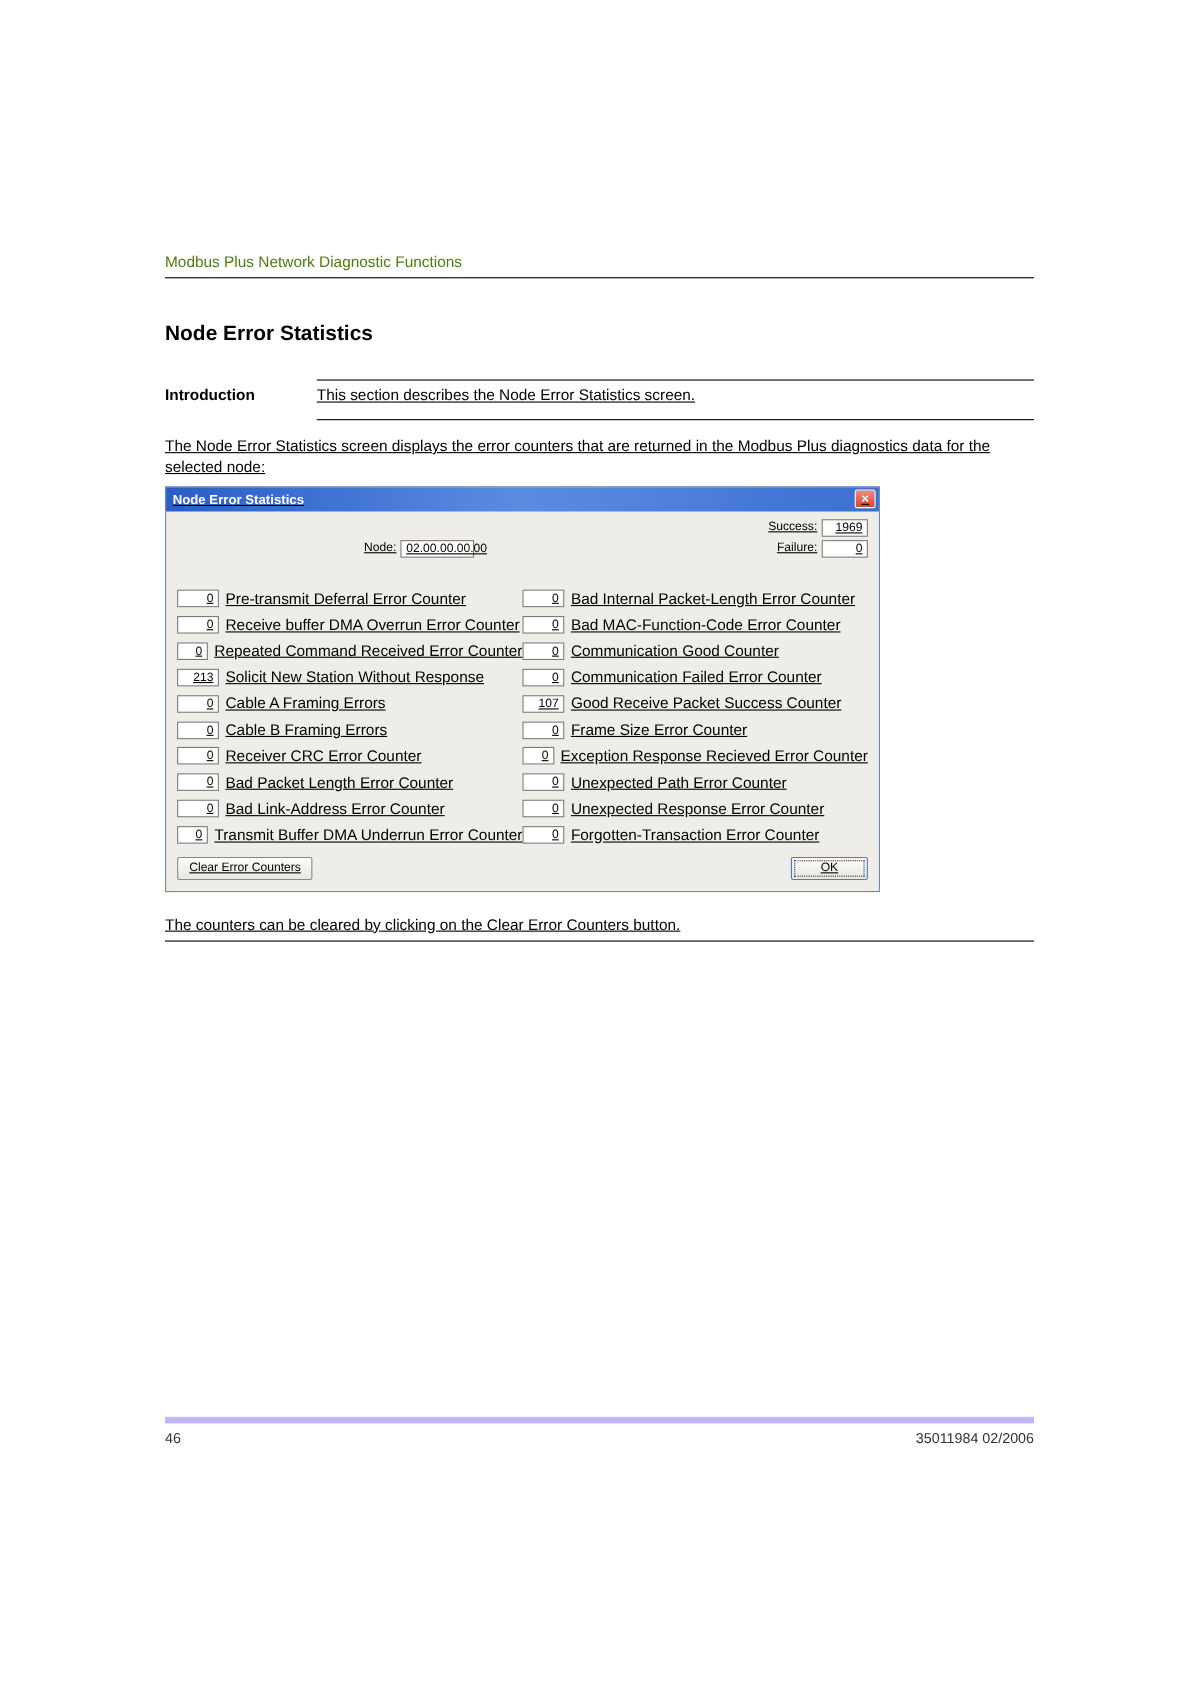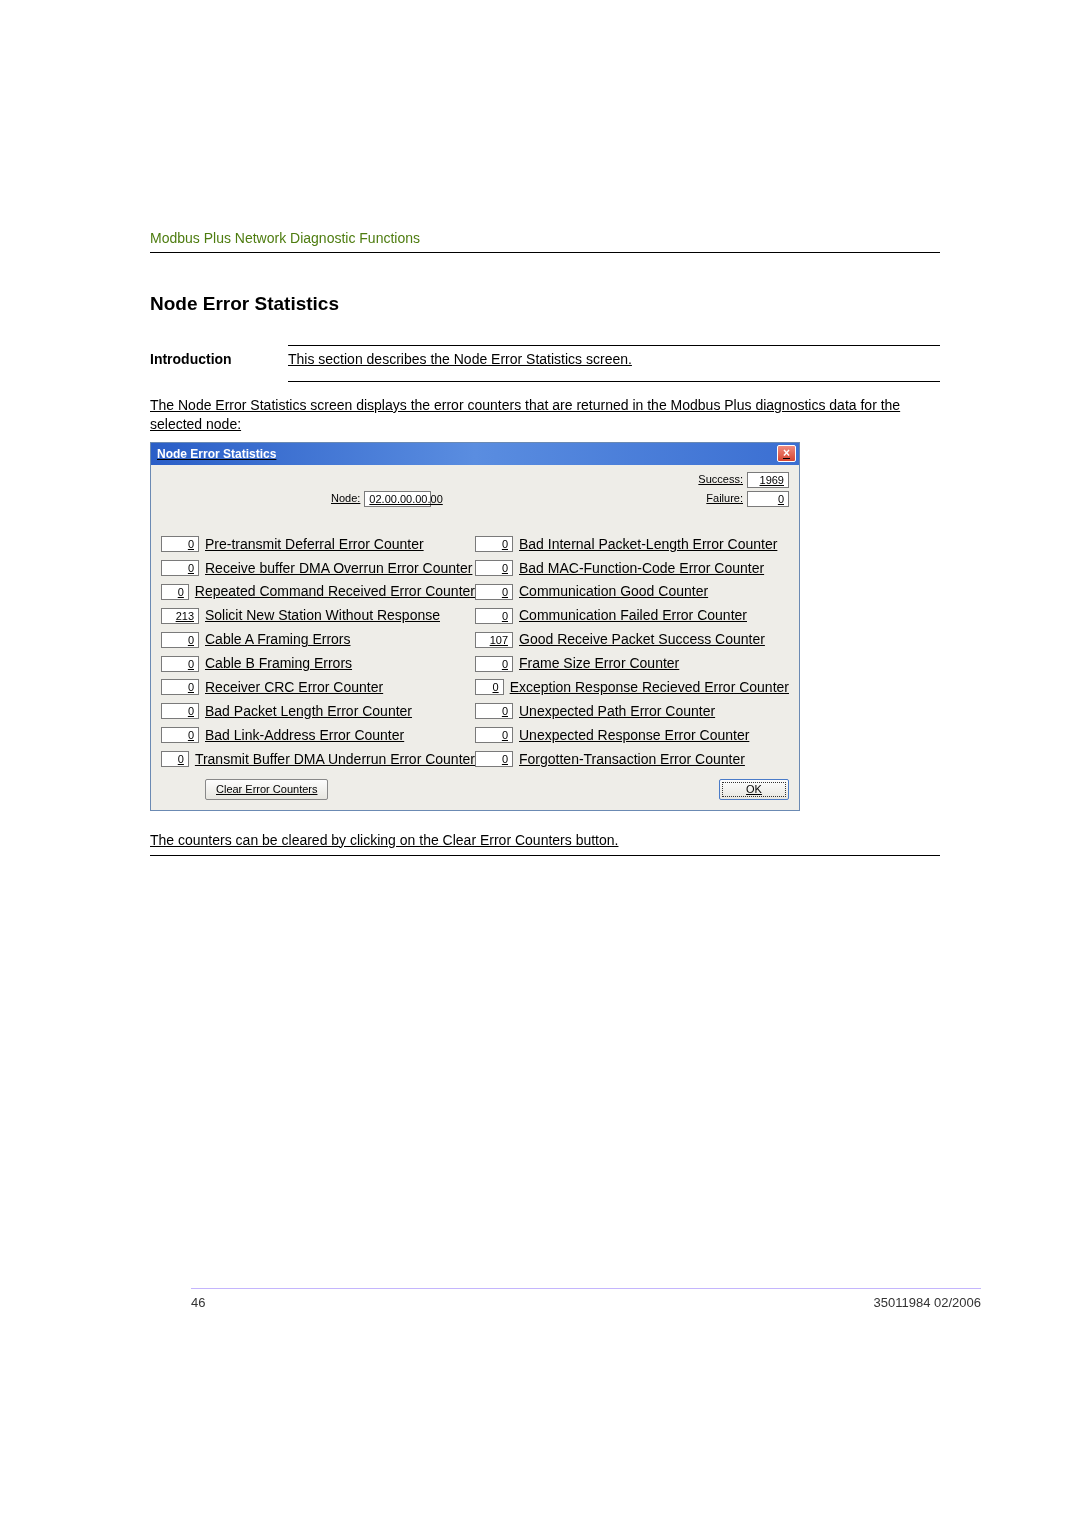--- a/index.html
+++ b/index.html
@@ -159,46 +159,44 @@
   }
   .win-btn {
     border: 1px solid #888;
     background: linear-gradient(to bottom, #fdfdfd, #e7e6e0);
     border-radius: 2px;
     font-size: 11px;
     padding: 2px 10px;
     height: 21px;
     line-height: 15px;
     cursor: pointer;
-    margin-left: 44px;
   }
   .ok-btn {
     margin-left: auto;
     width: 70px;
     text-align: center;
     border: 1px solid #4a7bc8;
     outline: 1px dotted #333;
     outline-offset: -4px;
   }
   .caption {
     font-size: 14px;
     margin-top: 20px;
   }
   .footer {
     position: absolute;
     left: 150px;
     top: 1288px;
     width: 790px;
-    border-top: 1px solid #c4b5fd;
+    border-top: 6px solid #c4b5fd;
     padding-top: 6px;
     display: flex;
     justify-content: space-between;
     font-size: 13px;
     color: #333;
-    margin-left: 41px;
   }
 </style>
 </head>
 <body>
 
 <div class="page">
   <div class="breadcrumb">Modbus Plus Network Diagnostic Functions</div>
   <hr class="hr-full">
 
   <div class="section-title">Node Error Statistics</div>

